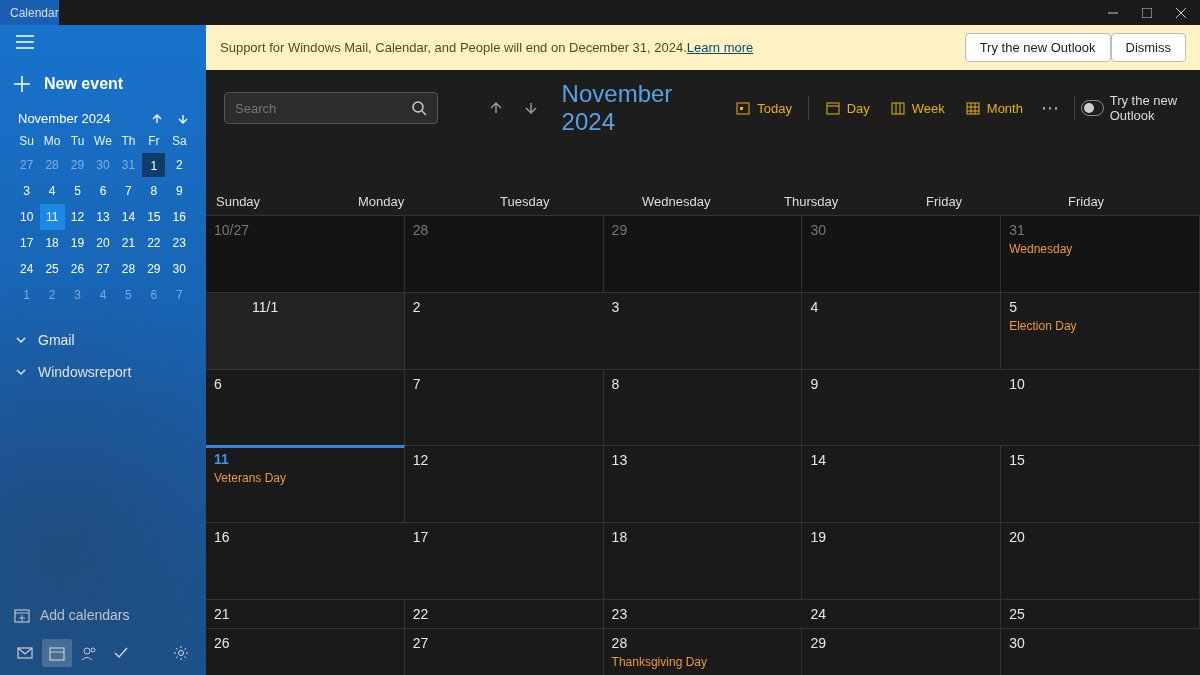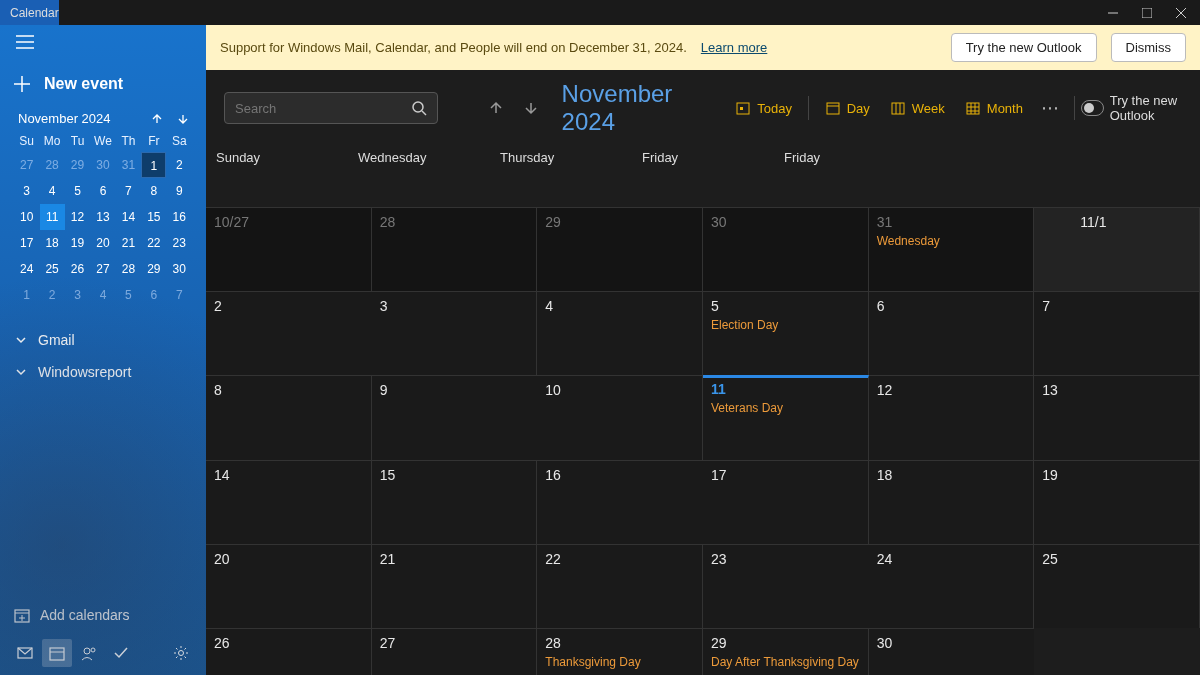--- a/index.html
+++ b/index.html
@@ -32,43 +32,43 @@
 .acct { display: flex; align-items: center; gap: 10px; padding: 8px 14px; font-size: 14px; cursor: pointer; }
 .acct svg { width: 14px; height: 14px; }
 .addcal { margin-top: auto; display: flex; align-items: center; gap: 10px; padding: 10px 14px; font-size: 14px; cursor: pointer; }
 .addcal svg { width: 16px; height: 16px; }
 .bottombar { display: flex; gap: 2px; padding: 6px 10px 8px 10px; }
 .btabbtn { width: 30px; height: 28px; display: flex; align-items: center; justify-content: center; cursor: pointer; border-radius: 2px; }
 .btabbtn.active { background: rgba(255,255,255,.25); }
 .btabbtn svg { width: 16px; height: 16px; }
 .btabbtn.settings { margin-left: auto; }
 .main { flex: 1; display: flex; flex-direction: column; min-width: 0; background: #1d1d1d; }
-.banner { background: #fff3c6; color: #5a4a10; display: flex; align-items: center; padding: 8px 14px; gap: 14px; font-size: 13px; }
+.banner { background: #fff3c6; color: #5a4a10; display: flex; align-items: center; padding: 8px 14px; gap: 0; font-size: 13px; }
 .banner a { color: #0c4a6e; text-decoration: underline; cursor: pointer; }
 .banner .spacer { flex: 1; }
 .bannerbtn { background: #fff; border: 1px solid #bbb; color: #222; padding: 6px 14px; border-radius: 4px; cursor: pointer; font-size: 13px; }
 .toolbar { display: flex; align-items: center; gap: 10px; padding: 10px 14px 8px 18px; background: #1d1d1d; justify-content: space-between; }
 .search { display: flex; align-items: center; background: #2c2c2c; border: 1px solid #555; border-radius: 4px; width: 230px; height: 32px; padding: 0 10px; }
 .search input { background: transparent; border: none; outline: none; color: #ccc; font-size: 13px; flex: 1; }
 .search svg { width: 16px; height: 16px; color: #ccc; }
 .navarr { width: 28px; height: 28px; display: flex; align-items: center; justify-content: center; cursor: pointer; color: #999; }
 .navarr svg { width: 18px; height: 18px; }
 .month-title { color: #5aa0e6; font-size: 24px; font-weight: 400; margin-left: 8px; cursor: pointer; }
 .toolbar .spacer { width: 28px; }
 .viewbtns { display: flex; gap: 0; margin-left: auto; align-items: center; }
 .vbtn { display: flex; align-items: center; gap: 6px; padding: 6px 10px; cursor: pointer; color: #eab308; font-size: 13px; }
 .vbtn svg { width: 16px; height: 16px; }
 .vline { width: 1px; height: 24px; background: #444; margin: 0 6px; }
 .more { padding: 0 8px; color: #bbb; cursor: pointer; font-size: 18px; letter-spacing: 1px; }
 .toggle { width: 34px; height: 16px; border: 1px solid #888; border-radius: 10px; position: relative; cursor: pointer; }
 .toggle::after { content: ""; position: absolute; width: 10px; height: 10px; background: #ccc; border-radius: 50%; top: 2px; left: 2px; }
 .trytxt { font-size: 13px; color: #ddd; margin-left: 6px; }
-.dayhead { display: grid; grid-template-columns: repeat(7, 1fr); background: #1d1d1d; }
+.dayhead { display: grid; grid-template-columns: repeat(7, 1fr); background: #1d1d1d; margin-top: 44px; }
 .dayhead div { padding: 6px 10px; font-size: 13px; color: #ddd; }
-.grid { flex: 1; display: grid; grid-template-columns: repeat(6, 1fr); grid-template-rows: repeat(5, 1fr); margin-top: 36px; }
+.grid { flex: 1; display: grid; grid-template-columns: repeat(5, 1fr); grid-template-rows: repeat(5, 1fr); }
 .cell { border-top: 1px solid #333; border-right: 1px solid #333; padding: 6px 8px; position: relative; background: #1a1a1a; }
 .cell:nth-child(7n) { border-right: none; }
 .cell.dark { background: #141414; }
 .cell.other .daynum { color: #777; }
 .cell .daynum { font-size: 14px; color: #e8e8e8; }
 .cell.friday-up { background: #232323; padding-left: 46px; }
 .cell.today { border-top: 3px solid #2b88e5; padding-top: 3px; }
 .cell.today .daynum { color: #3a95ea; font-weight: 600; }
 .event { font-size: 12px; color: #ec9a3a; margin-top: 4px; }
 </style>
@@ -404,20 +404,22 @@
           </div>
         <div class="more">⋯</div>
         <div class="vline"></div>
         <div class="toggle"></div>
         <span class="trytxt">Try the new Outlook</span>
       </div>
     </div>
 
     <div class="dayhead" id="dayhead">
         <div>Sunday</div>
+        <div>Monday</div>
+        <div>Tuesday</div>
         <div>Wednesday</div>
         <div>Thursday</div>
         <div>Friday</div>
         <div>Friday</div>
       </div>
     <div class="grid" id="grid">
         <div class="cell other dark">
           <div class="daynum">10/27</div>
         </div>
         <div class="cell other dark">
@@ -515,20 +517,19 @@
         </div>
         <div class="cell">
           <div class="daynum">27</div>
         </div>
         <div class="cell">
           <div class="daynum">28</div>
           <div class="event">Thanksgiving Day</div>
         </div>
         <div class="cell">
           <div class="daynum">29</div>
-          <div class="event">Day After Thanksgiving Day</div>
         </div>
         <div class="cell">
           <div class="daynum">30</div>
         </div>
       </div>
   </div>
 </div>
 
 </body></html>

